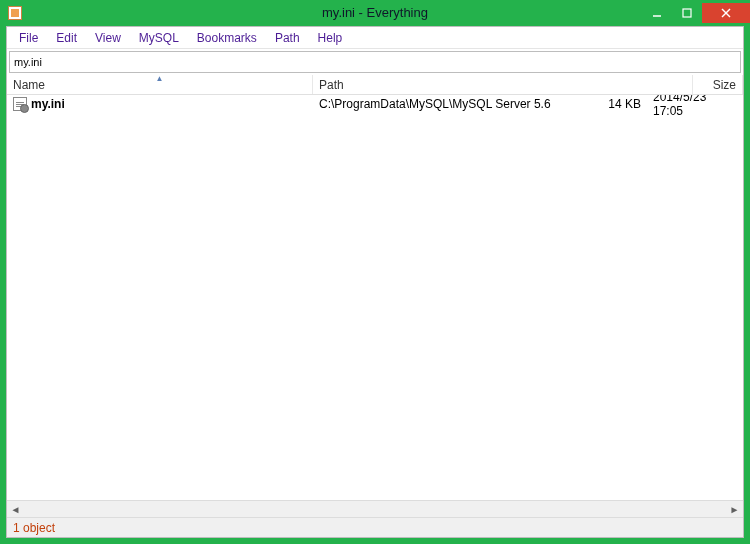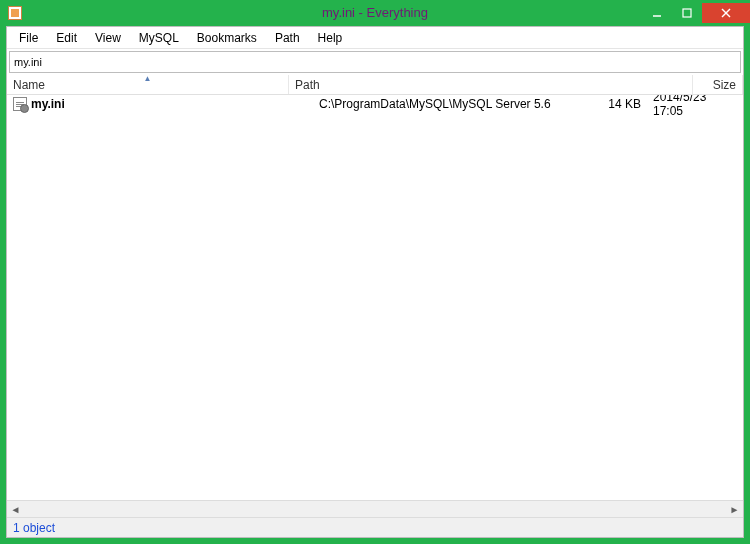--- a/index.html
+++ b/index.html
@@ -6,21 +6,21 @@
   html, body { width: 750px; height: 544px; font-family: "Segoe UI", Tahoma, sans-serif; font-size: 12px; overflow: hidden; }
   .window {
     width: 750px; height: 544px;
     background: #24b24c;
     display: flex; flex-direction: column;
     padding: 0;
   }
   .titlebar {
     height: 26px;
     display: flex; align-items: center;
-    color: #701a75;
+    color: #0f172a;
     position: relative;
   }
   .titlebar .app-icon {
     width: 14px; height: 14px;
     margin-left: 8px;
     background: #fff;
     border: 1px solid #d08040;
     position: relative;
   }
   .titlebar .app-icon::after {
@@ -54,21 +54,21 @@
     height: 22px;
     display: flex; align-items: center;
     background: #fff;
     border-bottom: 1px solid #e5e5e5;
     padding: 0 4px;
     gap: 2px;
   }
   .menubar .menu-item {
     padding: 12px 8px;
     font-size: 12px;
-    color: #000000;
+    color: #4c1d95;
   }
   .searchbar {
     height: 22px;
     border: 1px solid #bdbdbd;
     margin: 2px;
     display: flex; align-items: center;
     padding: 0 4px;
   }
   .searchbar input {
     border: none; outline: none; width: 100%;
@@ -77,21 +77,21 @@
   }
   .list-header {
     height: 20px;
     display: flex;
     background: #fff;
     border-bottom: 1px solid #e0e0e0;
     font-size: 12px;
     color: #333;
   }
   .col { display: flex; align-items: center; padding: 0 6px; border-right: 1px solid #e8e8e8; }
-  .col.name { width: 282px; position: relative; }
+  .col.name { width: 306px; position: relative; }
   .col.path { flex: 1; }
   .col.size { width: 50px; justify-content: flex-end; }
   .col.date { width: 96px; border-right: none; }
   .sort-ind {
     position: absolute; left: 50%; top: -1px;
     transform: translateX(-50%);
     color: #5a7fb6; font-size: 8px;
   }
   .list-body {
     flex: 1;
@@ -138,21 +138,21 @@
   }
   .hscroll .track { flex:1; background:#f0f0f0; }
 
   .statusbar {
     height: 20px;
     border-top: 1px solid #dcdcdc;
     background: #f0f0f0;
     display: flex; align-items: center;
     padding: 0 6px;
     font-size: 12px;
-    color: #1d4ed8;
+    color: #c2410c;
   }
 </style>
 </head>
 <body>
 
 <div class="window">
 
   <div class="titlebar">
     <div class="app-icon"></div>
     <div class="title">my.ini - Everything</div>

